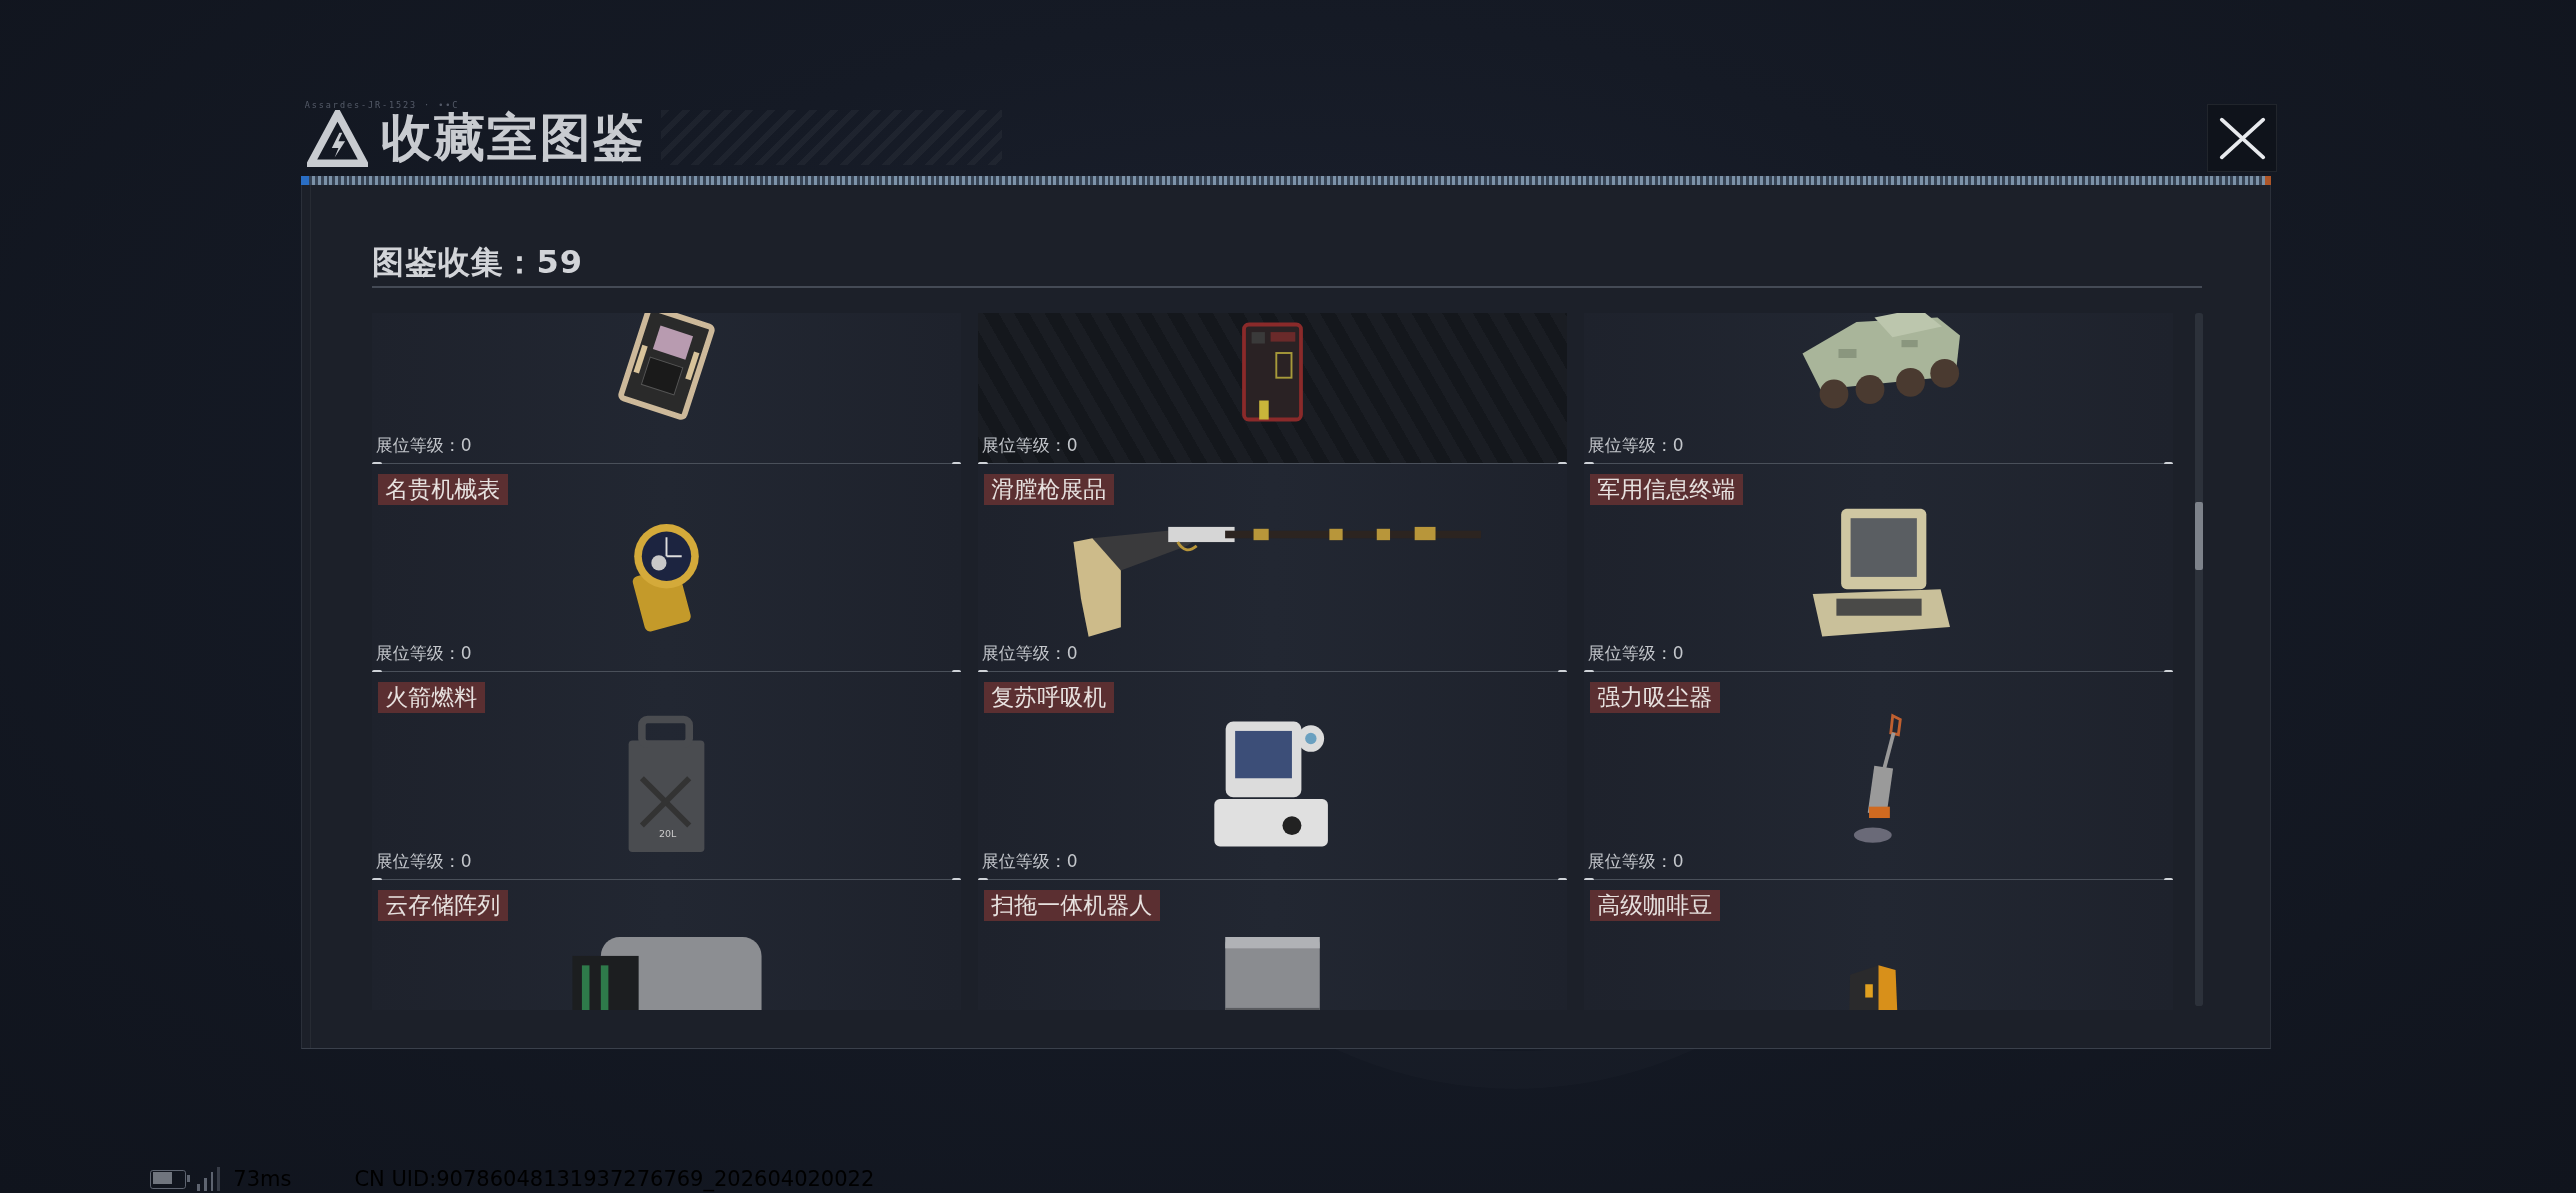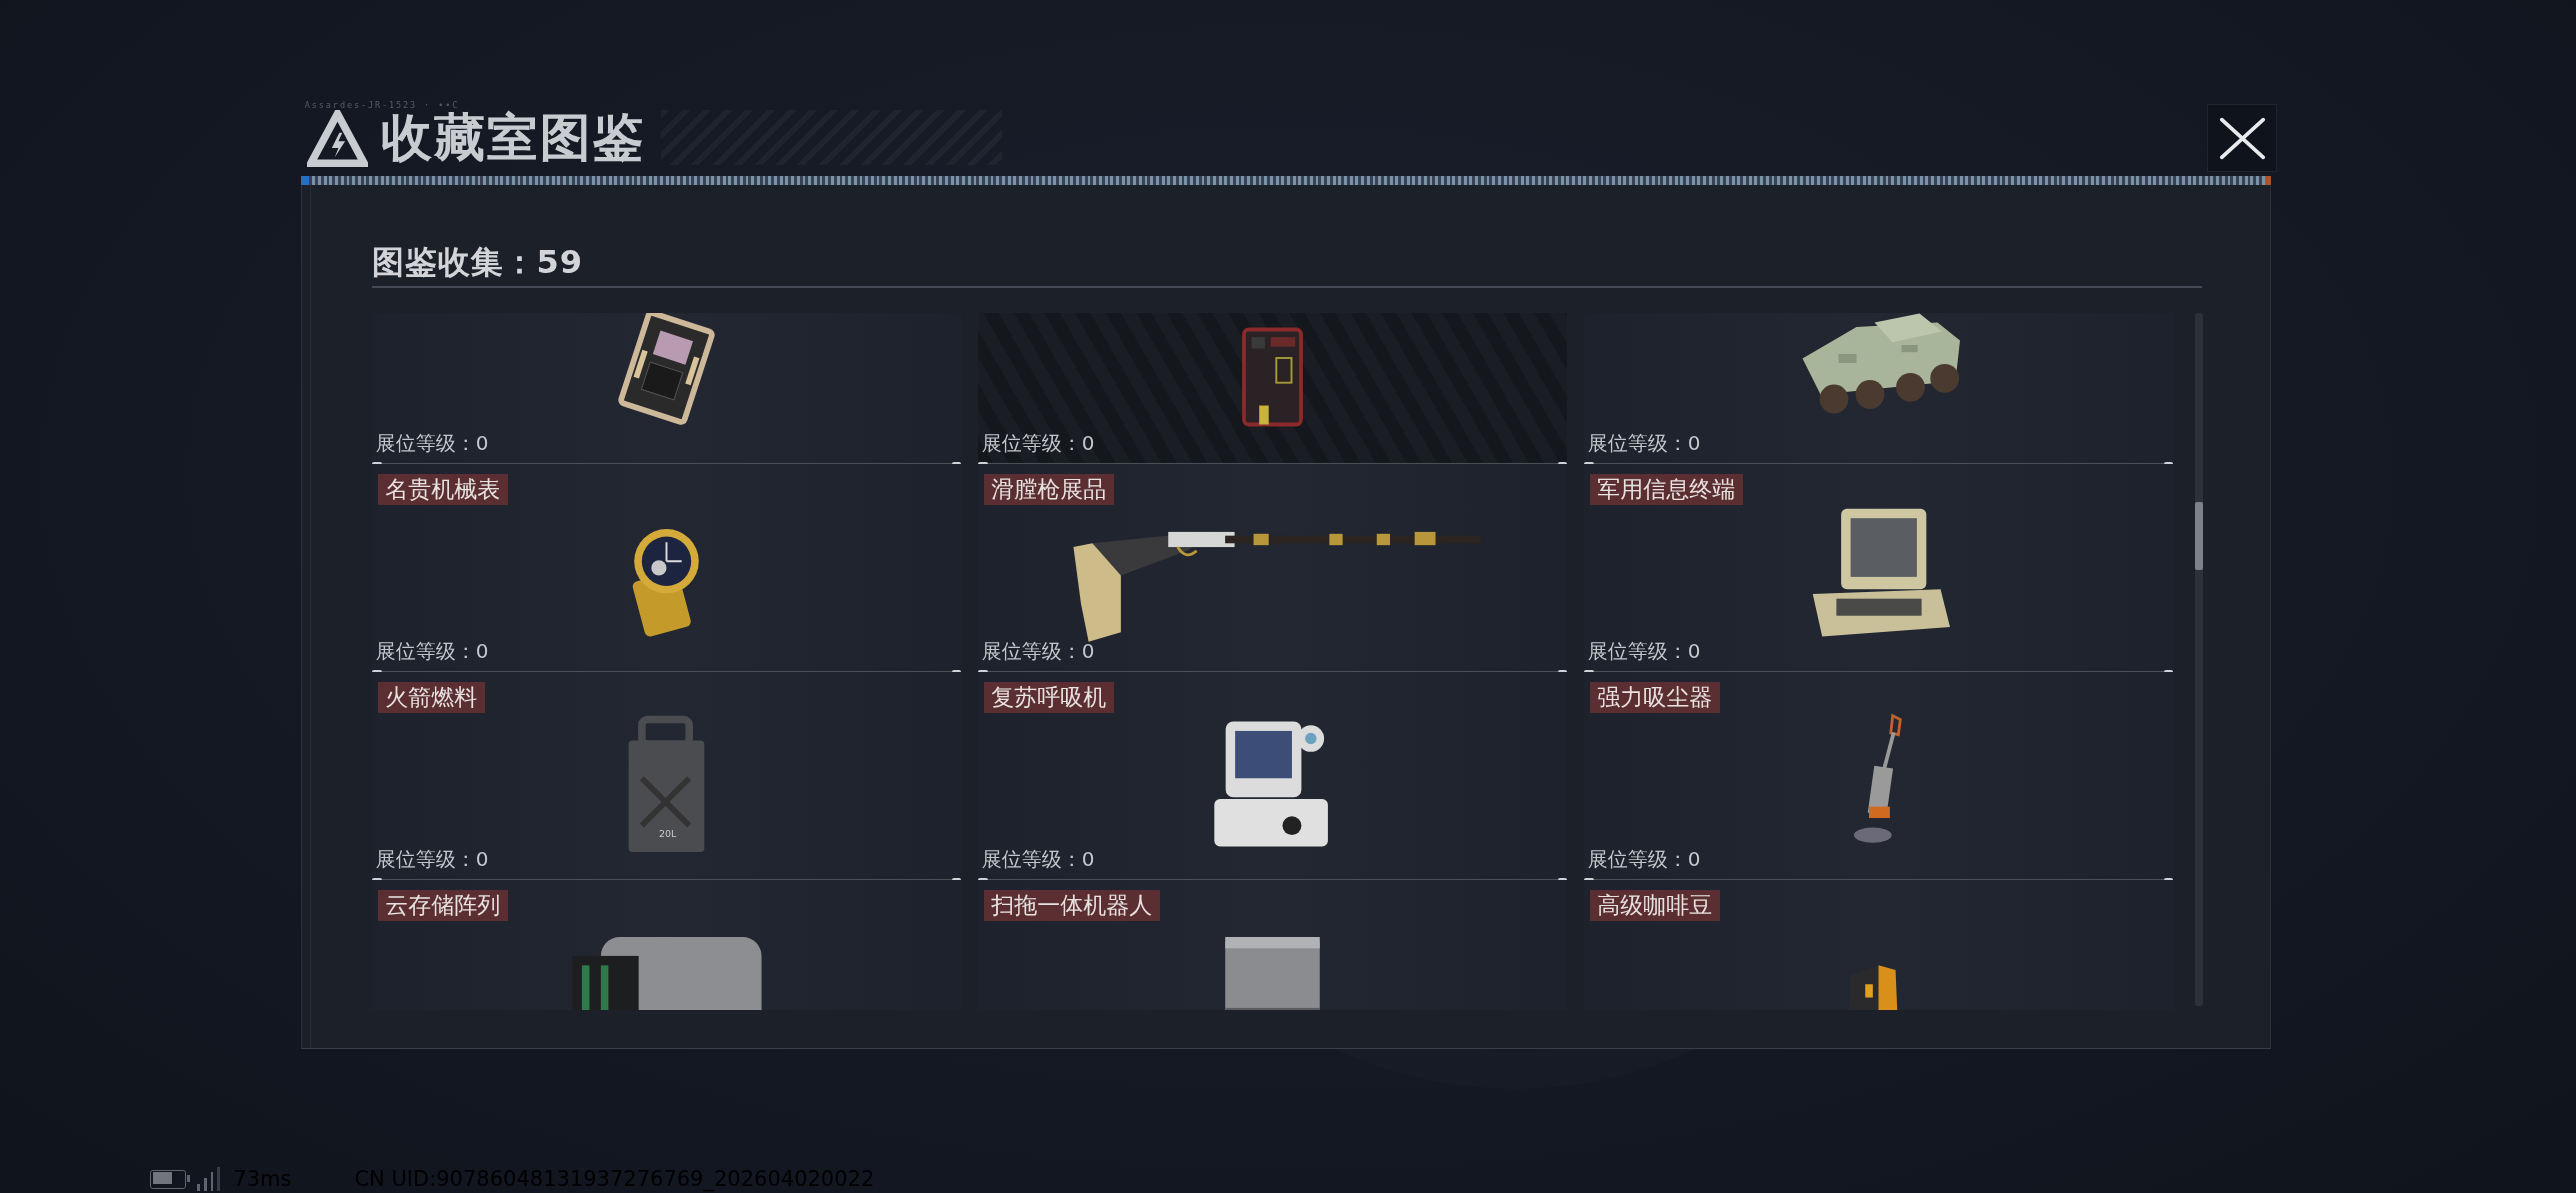--- a/index.html
+++ b/index.html
@@ -80,25 +80,25 @@
   .card::before, .card::after {
     content: ""; position: absolute; bottom: -2.8px; width: 9.5px; height: 3.8px; background: #cfd3d8; border-radius: 1.9px;
   }
   .card::before { left: 0; }
   .card::after { right: 0; }
   .card .name-tag {
     position: absolute; left: 5.7px; top: 9.5px; padding: 1.9px 7.6px;
     background: #5b2f31; color: #e7e1df; font-size: 23px; line-height: 28px;
   }
   .card .level {
-    position: absolute; left: 3.8px; bottom: 5.7px; font-size: 20px; color: #c3c6cb;
+    position: absolute; left: 3.8px; bottom: 5.7px; font-size: 17px; color: #c3c6cb;
   }
   .card .thumb {
     position: absolute; left: 50%; top: 40px; transform: translateX(-50%);
-    width: 189px; height: 142px; display: flex; align-items: center; justify-content: center;
+    width: 189px; height: 142px; display: flex; justify-content: center;
   }
   .scroll-track {
     position: absolute; left: 2195px; top: 313px; width: 7.6px; height: 693px; background: #2c313a; border-radius: 2.8px;
   }
   .scroll-thumb {
     position: absolute; left: 0; top: 189px; width: 7.6px; height: 68px; background: #7d828a; border-radius: 1.9px;
   }
   .status-bar {
     position: absolute; left: 150px; top: 1165px; height: 28px; display: flex; align-items: center;
     font-size: 21px; color: #000000;

